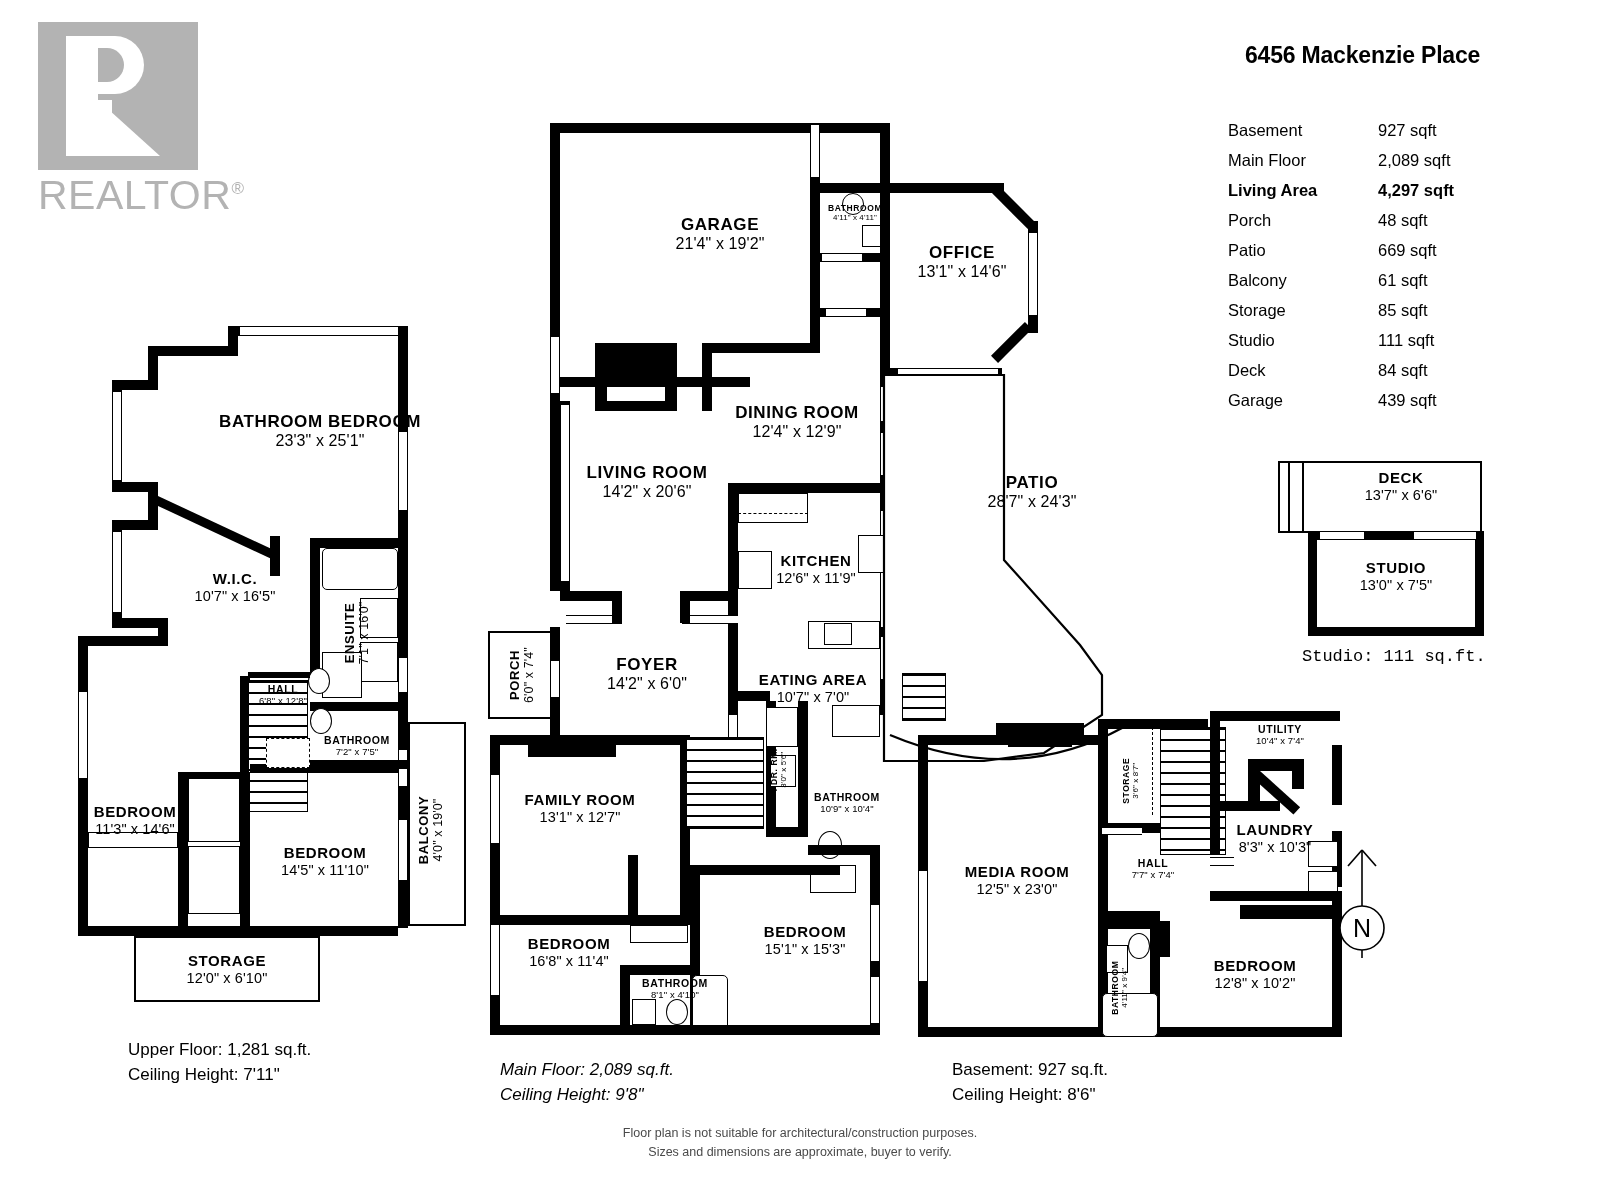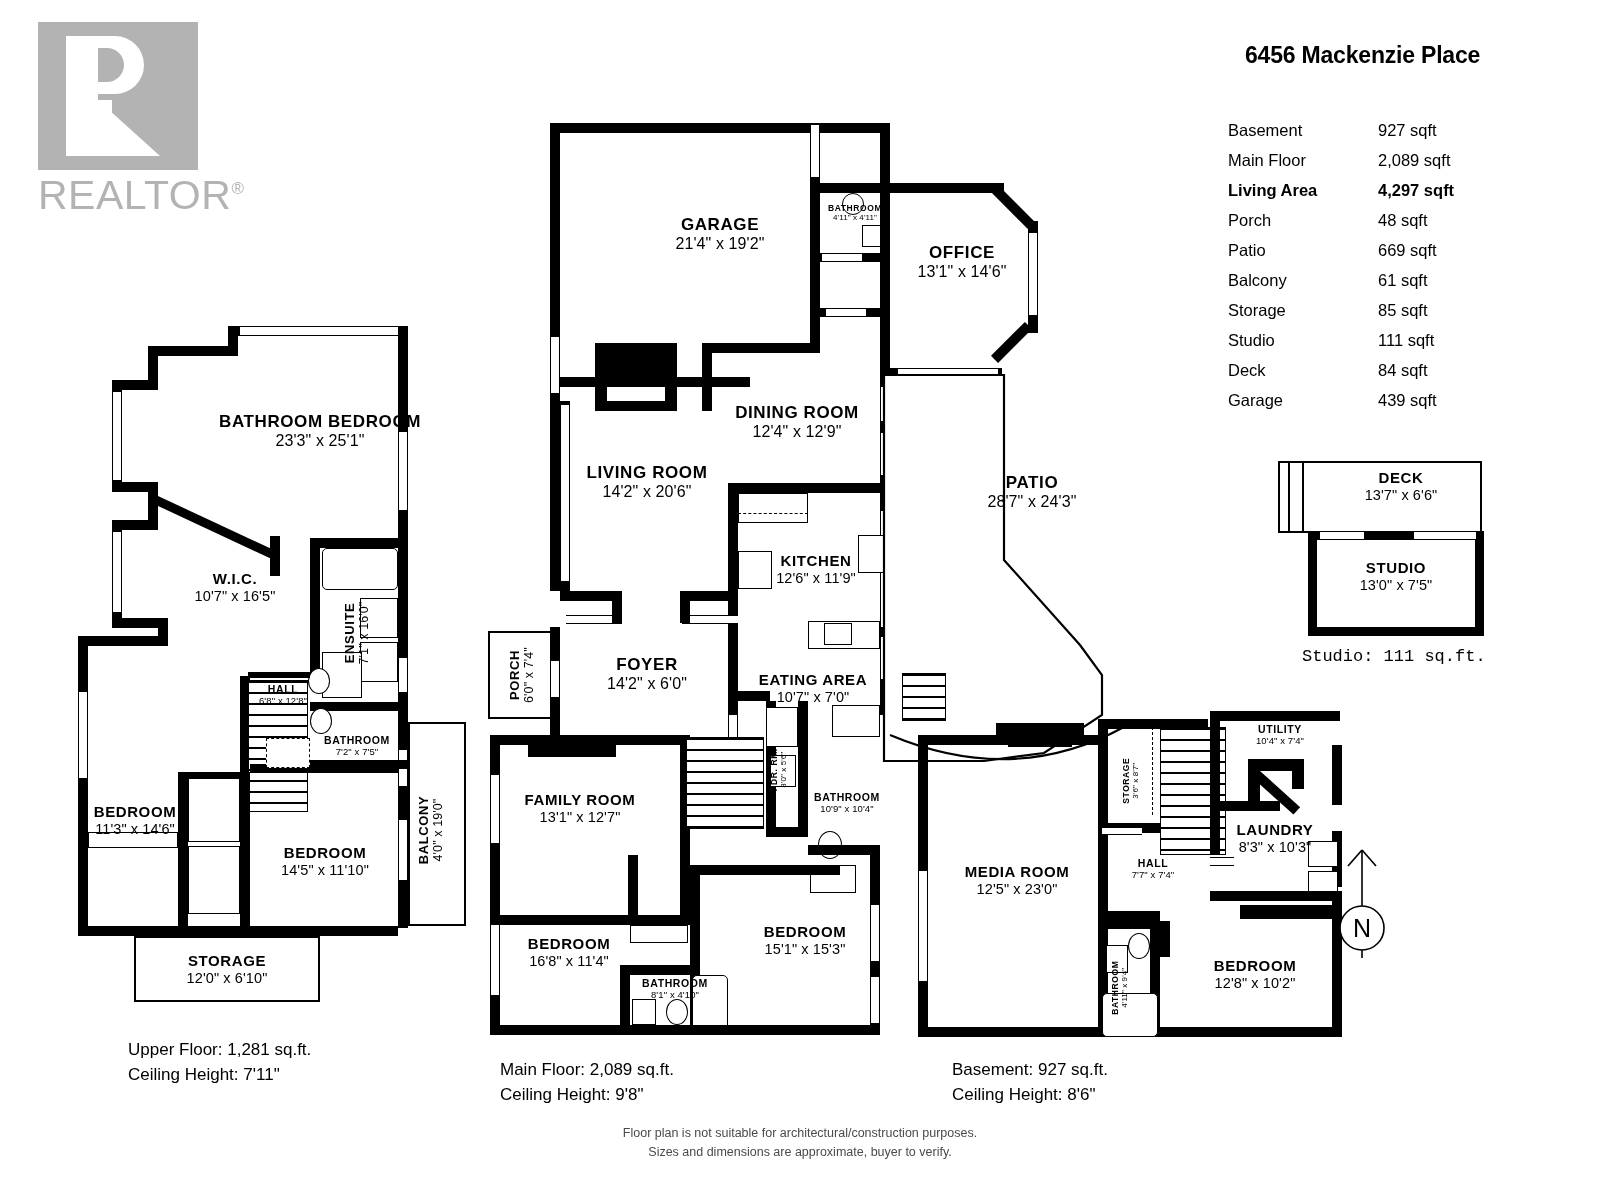--- a/index.html
+++ b/index.html
@@ -417,21 +417,21 @@
     <div class="lbl n14" style="left:250px;top:808px;width:150px;">
       <div class="nm">BEDROOM</div>
       <div class="dm">15'1" x 15'3"</div>
     </div>
     <div class="lbl n10" style="left:140px;top:862px;width:110px;">
       <div class="nm">BATHROOM</div>
       <div class="dm">8'1" x 4'10"</div>
     </div>
   </div>
 
-  <div class="floor-caption" style="left:500px;top:1058px;">
+  <div class="floor-caption" style="left:500px;top:1058px;font-style:italic;">
     <div>Main Floor: 2,089 sq.ft.</div>
     <div>Ceiling Height: 9'8"</div>
   </div>
 
   <div class="plan" id="basement" style="left:910px;top:675px;width:430px;height:370px;">
 
     <div class="wall" style="left:8px;top:60px;width:180px;height:10px;"></div>
     <div class="wall" style="left:8px;top:60px;width:10px;height:300px;"></div>
     <div class="winv" style="left:8px;top:196px;width:10px;height:110px;"></div>
     <div class="wall" style="left:8px;top:352px;width:240px;height:10px;"></div>

